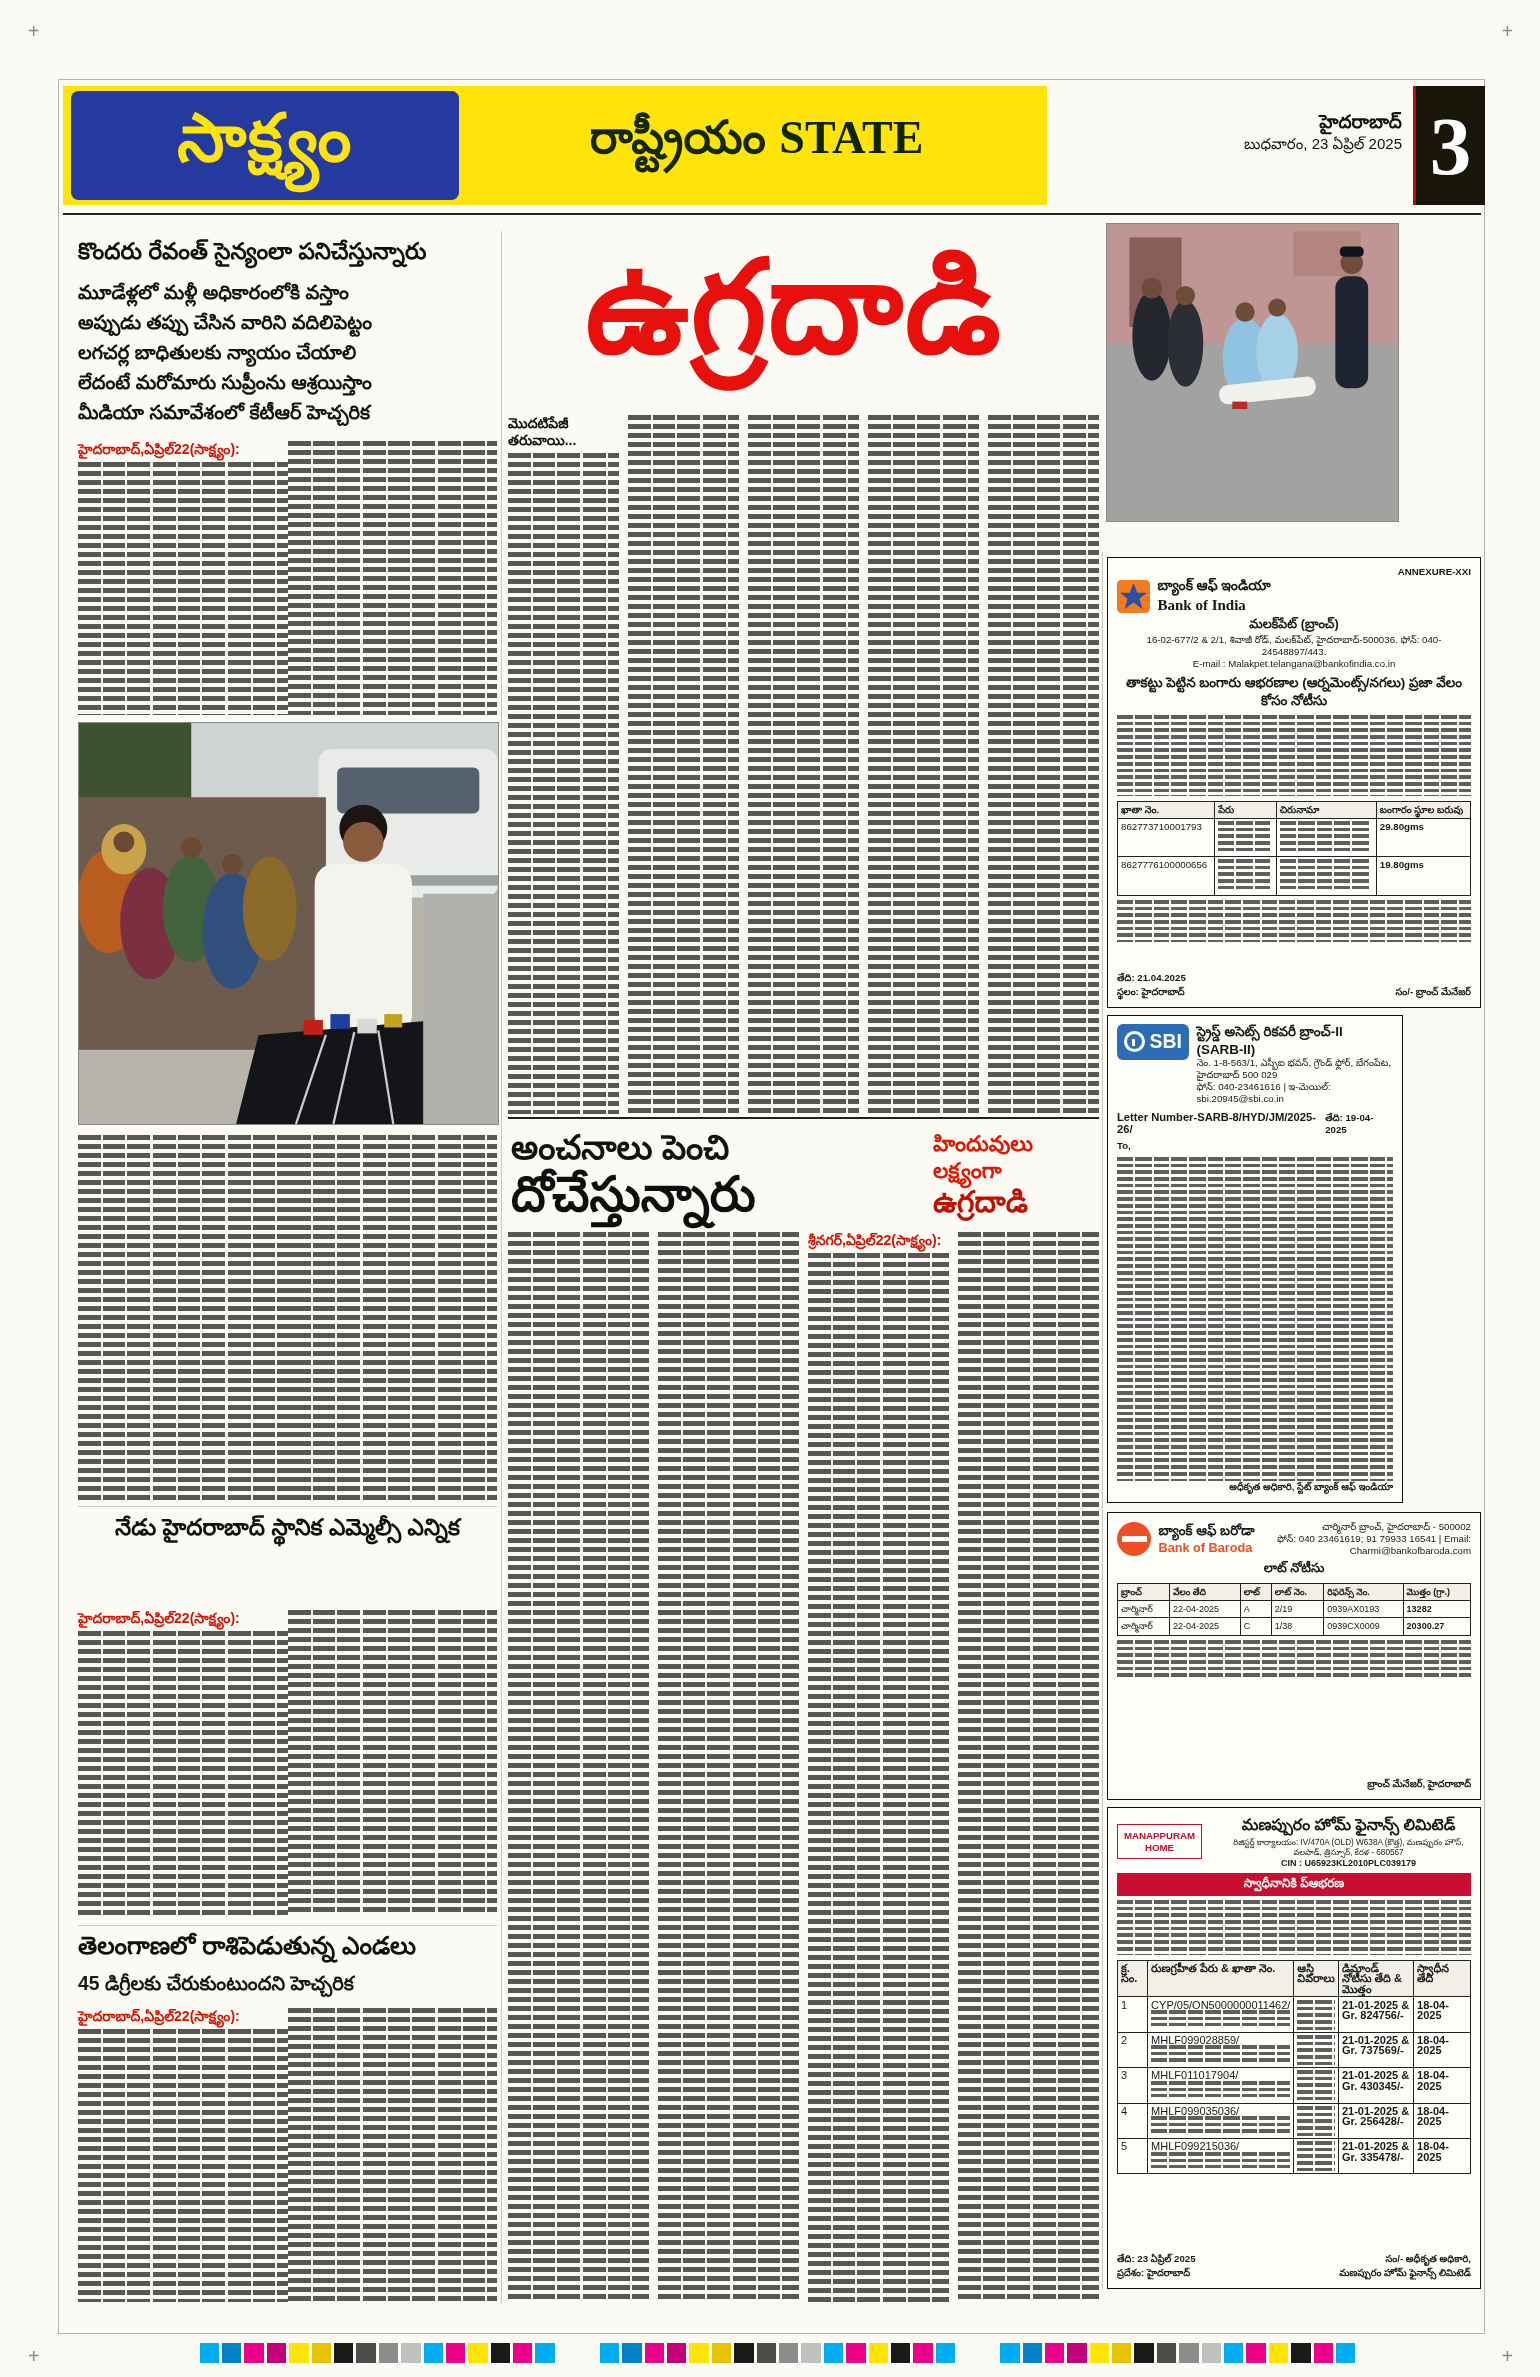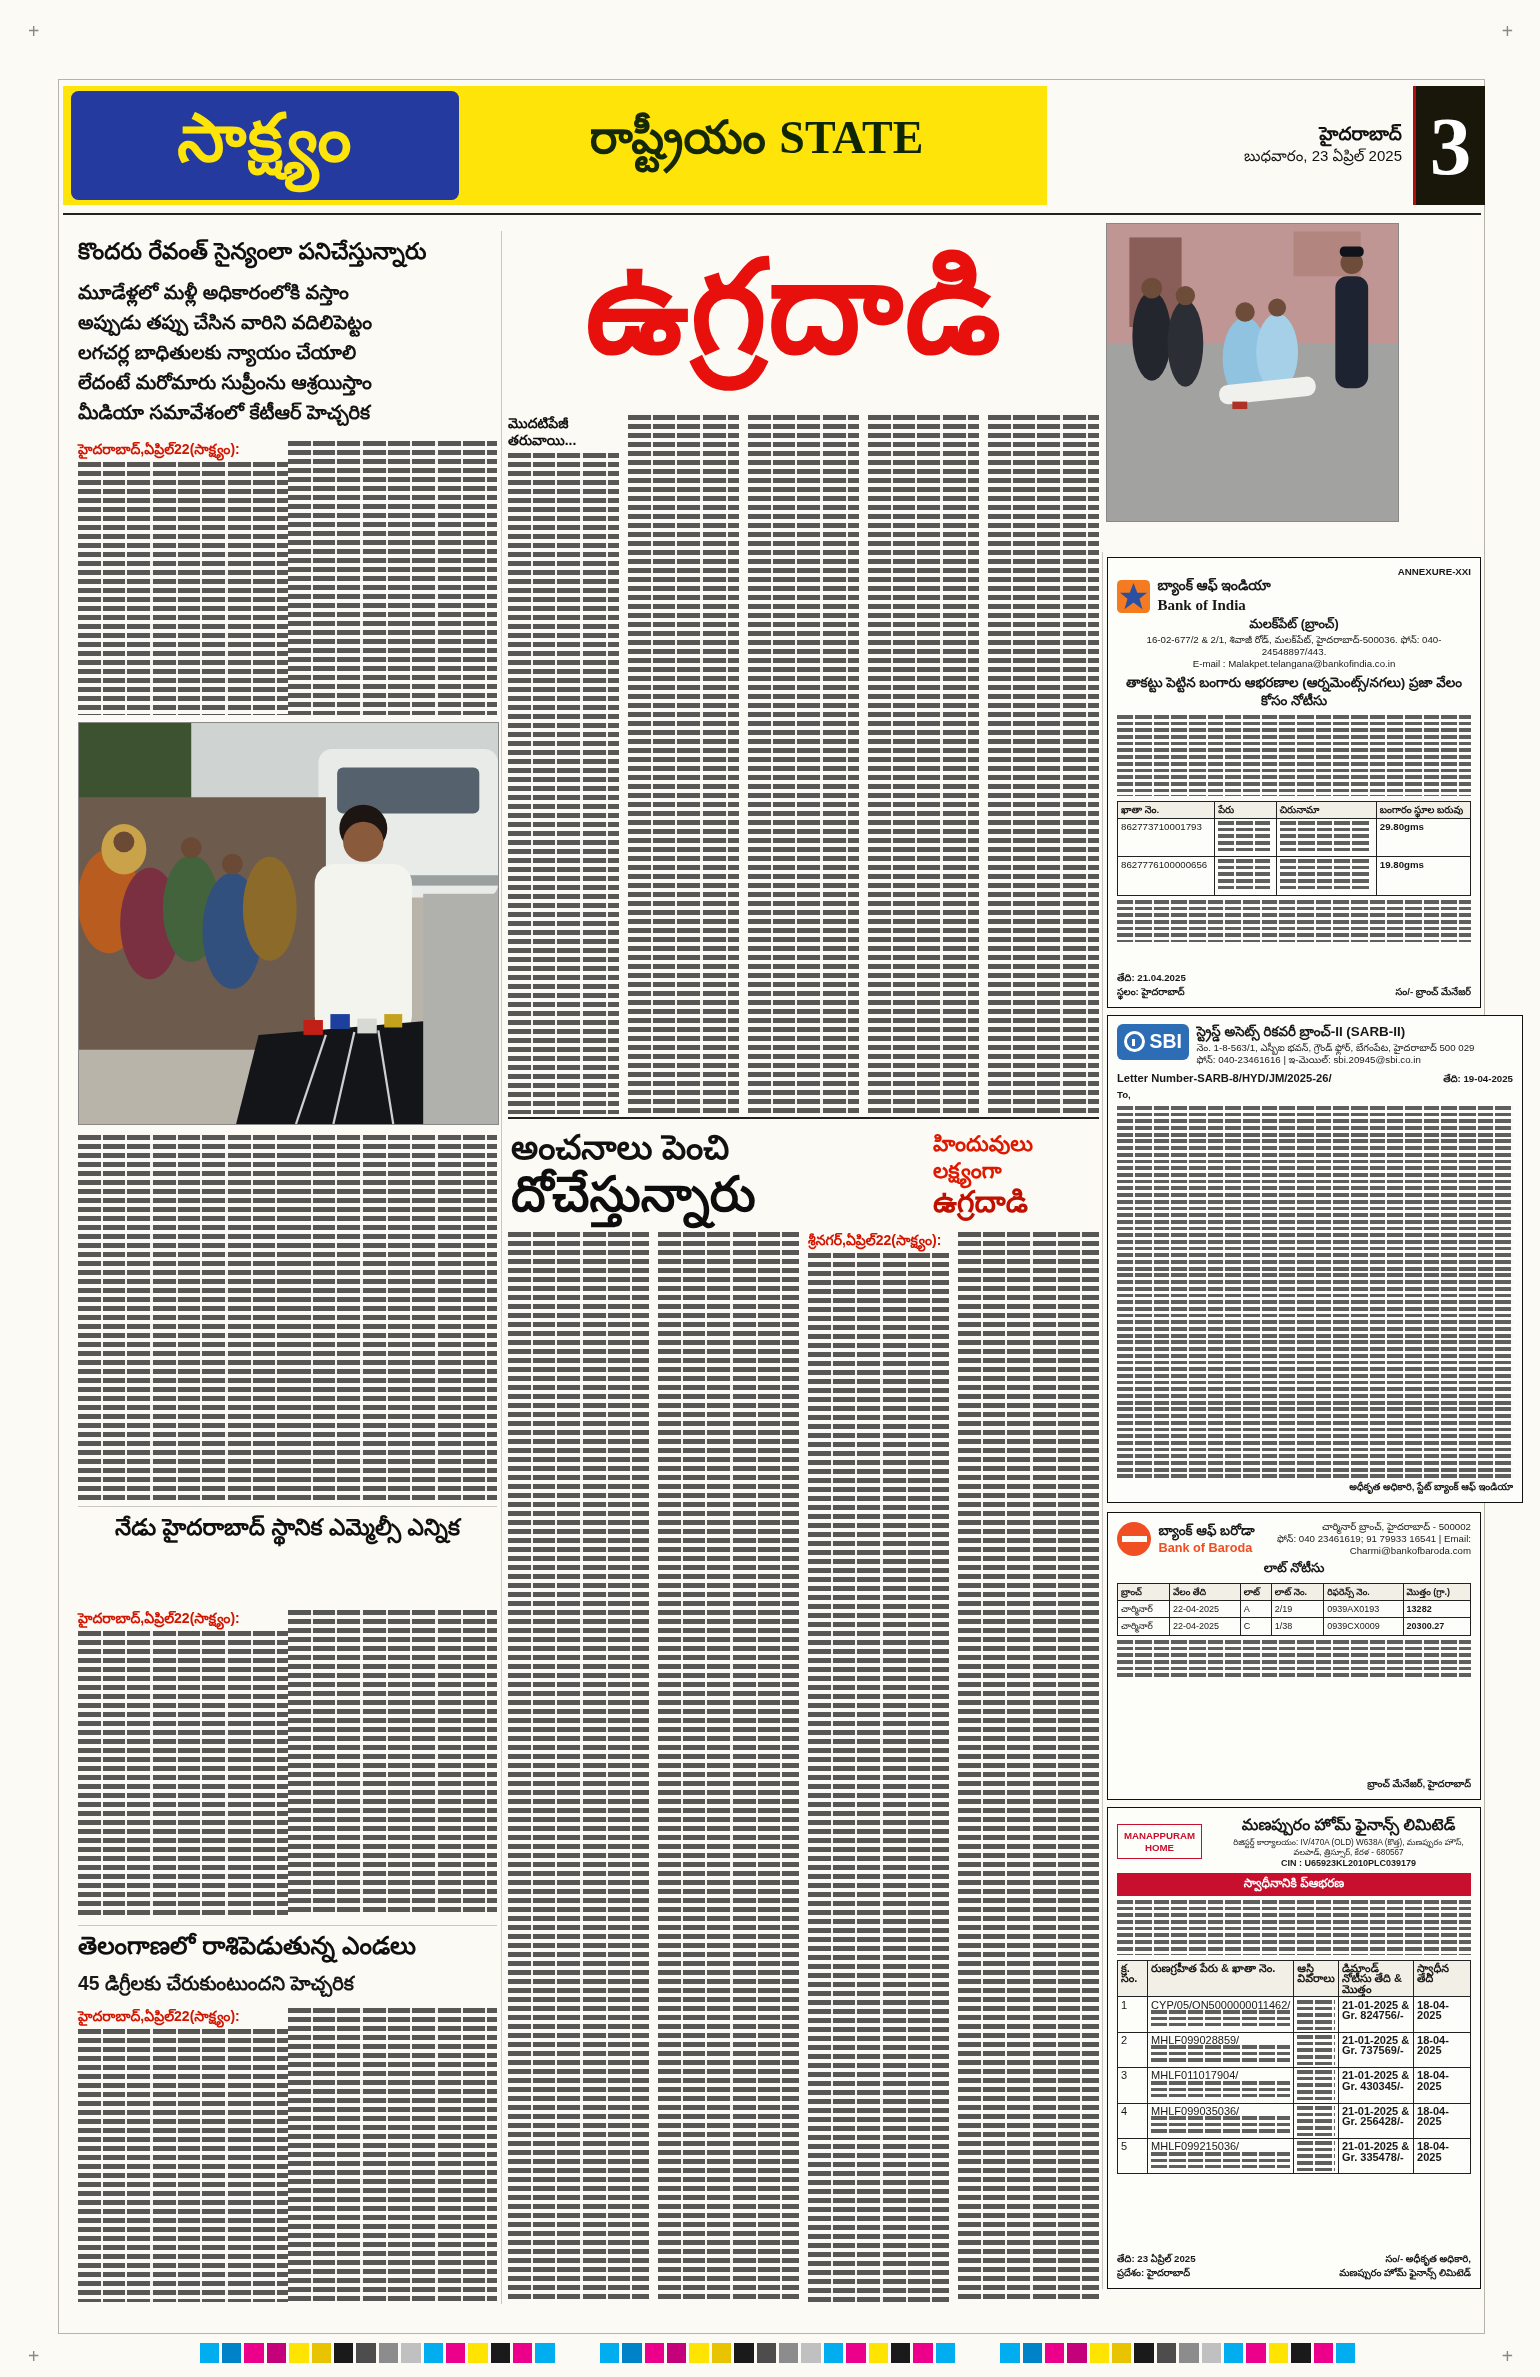--- a/index.html
+++ b/index.html
@@ -27,21 +27,21 @@
   .cols.g20{} .cols.g12{gap:9px;}
   .col{flex:1;display:flex;flex-direction:column;}
   .dateline{color:#d21500;font-weight:bold;font-size:14px;line-height:17px;margin-bottom:3.7px;}
 
   
   .band{background:#ffe40a;}
   .logo-box{background:#243a9e;border-radius:7.5px;display:flex;align-items:center;justify-content:center;}
   .logo-text{color:#ffe40a;font-size:67px;font-weight:800;letter-spacing:1.5px;}
   .section-title{font-size:46px;font-weight:800;color:#15290a;text-align:center;white-space:nowrap;}
   .section-en{font-family:"Liberation Serif",serif;margin-left:13.4px;color:#0f2604;}
-  .date-block{text-align:right;color:#111;margin-top:12px;}
+  .date-block{text-align:right;color:#111;}
   .date-city{font-size:18.6px;font-weight:bold;line-height:24px;}
   .date-line{font-size:15px;line-height:19.4px;}
   .pagenum-box{background:#191709;display:flex;align-items:center;justify-content:center;border-left:3px solid #b40c0c;}
   .pagenum{color:#fff;font-family:"Liberation Serif",serif;font-size:83px;font-weight:bold;}
 
   .lead-headline{color:#e8100c;font-weight:800;font-size:130px;line-height:160px;text-align:center;letter-spacing:1.5px;}
 
   .art-headline{font-weight:800;font-size:23px;line-height:28px;color:#101010;}
   .deck{font-weight:bold;font-size:19.4px;line-height:30px;color:#141414;}
   .deck.center{text-align:center;}
@@ -317,21 +317,21 @@
     <div class="sim fine" style="height:42px;"></div>
     <div class="ad-footer">
       <div>
         <div>తేది: 21.04.2025</div>
         <div>స్థలం: హైదరాబాద్</div>
       </div>
       <div>సం/- బ్రాంచ్ మేనేజర్</div>
     </div>
   </div>
 
-  <div class="ad" style="left:1107px;top:1015px;width:416px;height:488px;">
+  <div class="ad" style="left:1107px;top:1015px;width:296px;height:488px;">
     <div style="display:flex;align-items:flex-start;gap:7.5px;">
       <div class="sbi-logo">
         <span class="sbi-ring"></span>
         <span>SBI</span>
       </div>
       <div style="flex:1;">
         <div class="bold" style="font-size:13.4px;">స్ట్రెస్డ్ అసెట్స్ రికవరీ బ్రాంచ్-II (SARB-II)</div>
         <div class="tiny">నెం. 1-8-563/1, ఎస్బీఐ భవన్, గ్రౌండ్ ఫ్లోర్, బేగంపేట, హైదరాబాద్ 500 029</div>
         <div class="tiny">ఫోన్: 040-23461616 | ఇ-మెయిల్: sbi.20945@sbi.co.in</div>
       </div>

